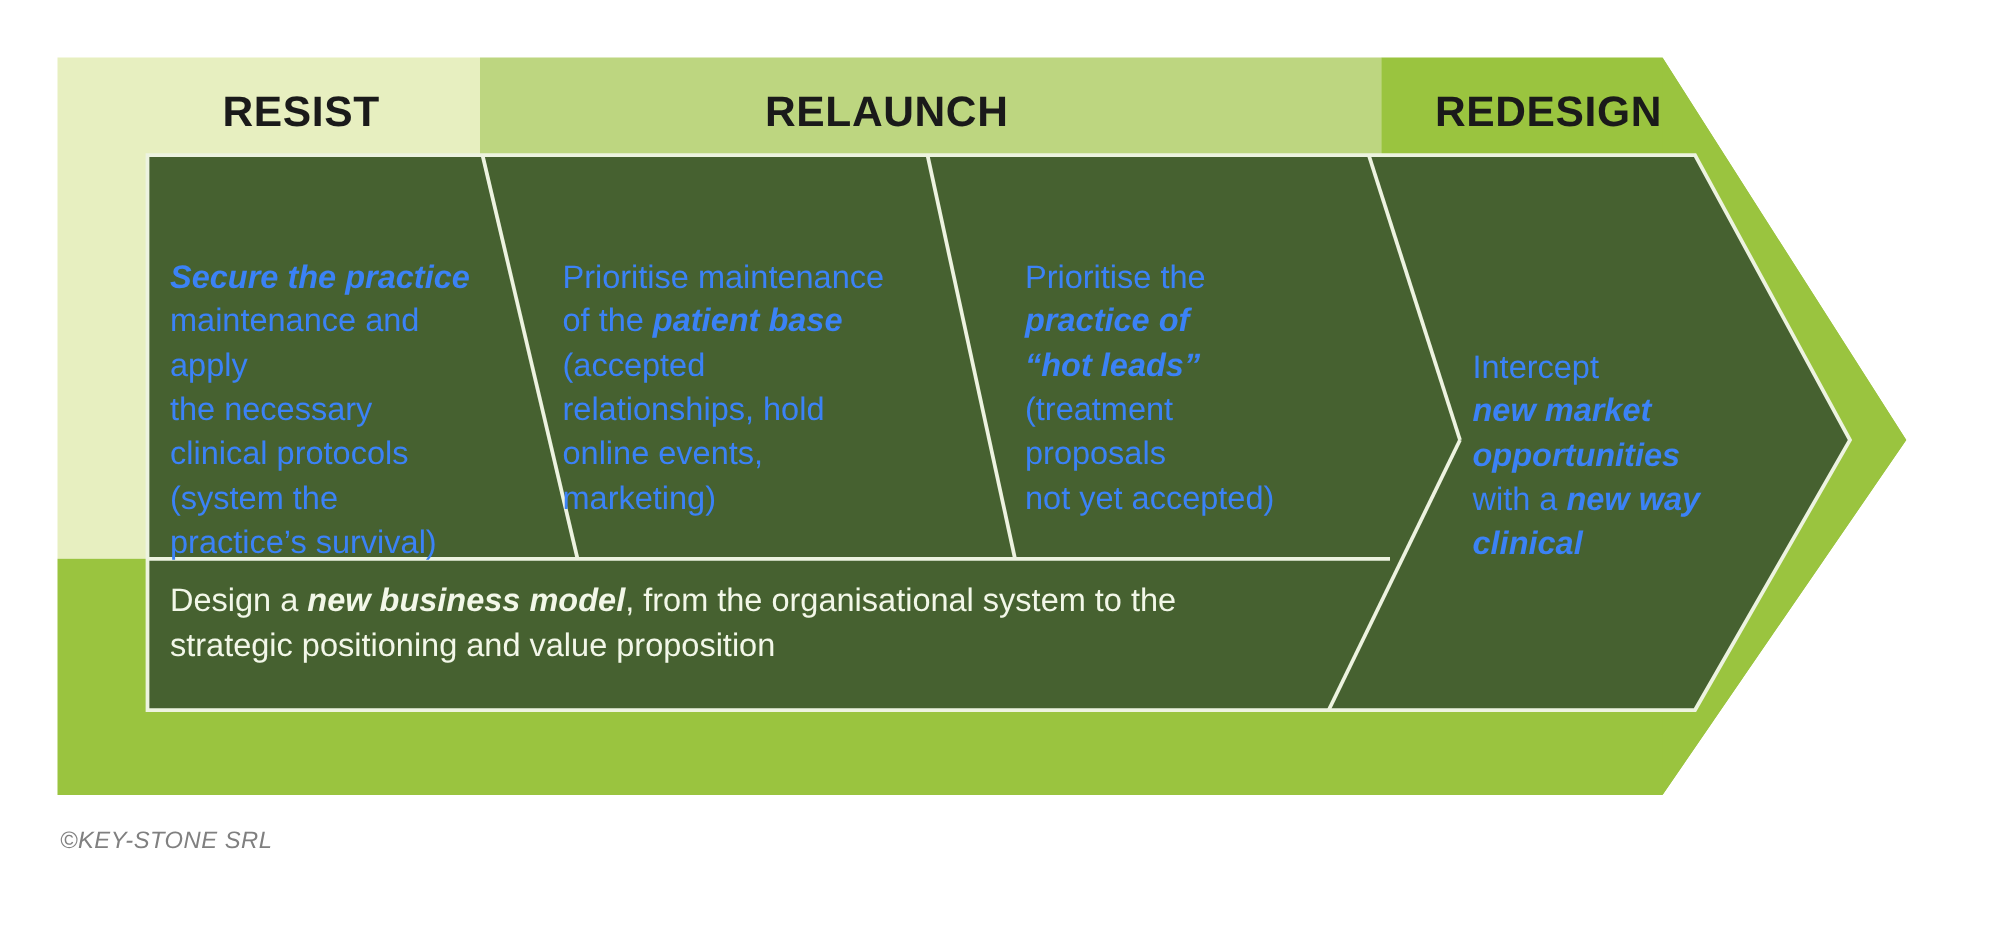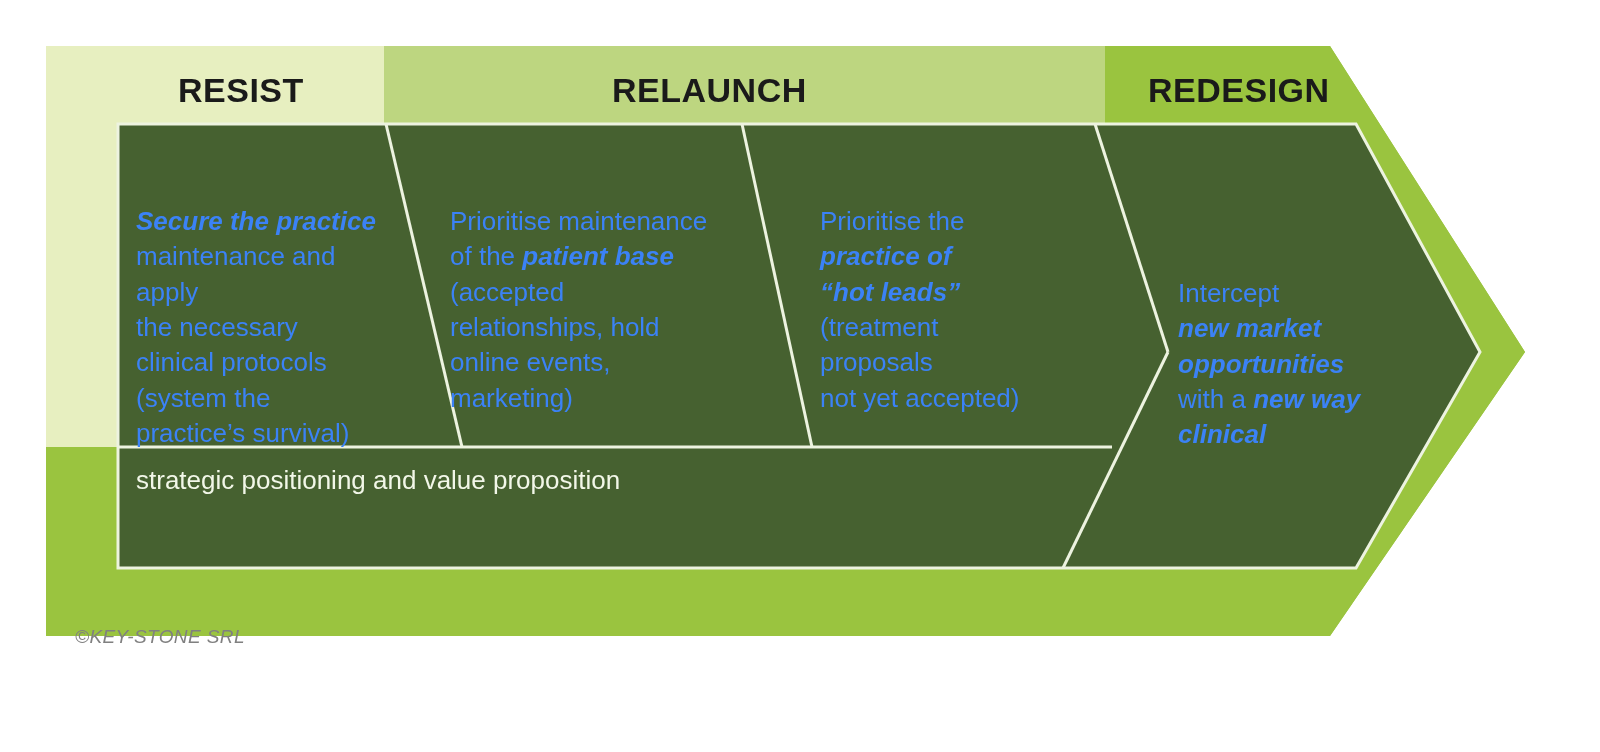--- a/index.html
+++ b/index.html
@@ -125,18 +125,19 @@
 
   <div class="panel-text" style="left:1178px; top:232px; width:250px;">
     <div>Intercept</div>
     <div><b>new market</b></div>
     <div><b>opportunities</b></div>
     <div><span>with a </span><b>new way</b></div>
     <div><b>clinical</b></div>
   </div>
 
   <div class="bottom-text" style="left:136px; top:462px; width:900px;">
+    <div><span>Design a </span><b>new business model</b><span>, from the organisational system to the</span></div>
     <div>strategic positioning and value proposition</div>
   </div>
 
-  <div class="credit" style="left:48px; top:626px;margin-left:27px;">©KEY-STONE SRL</div>
+  <div class="credit" style="left:48px; top:662px;">©KEY-STONE SRL</div>
 
 </div>
 
 </body></html>

